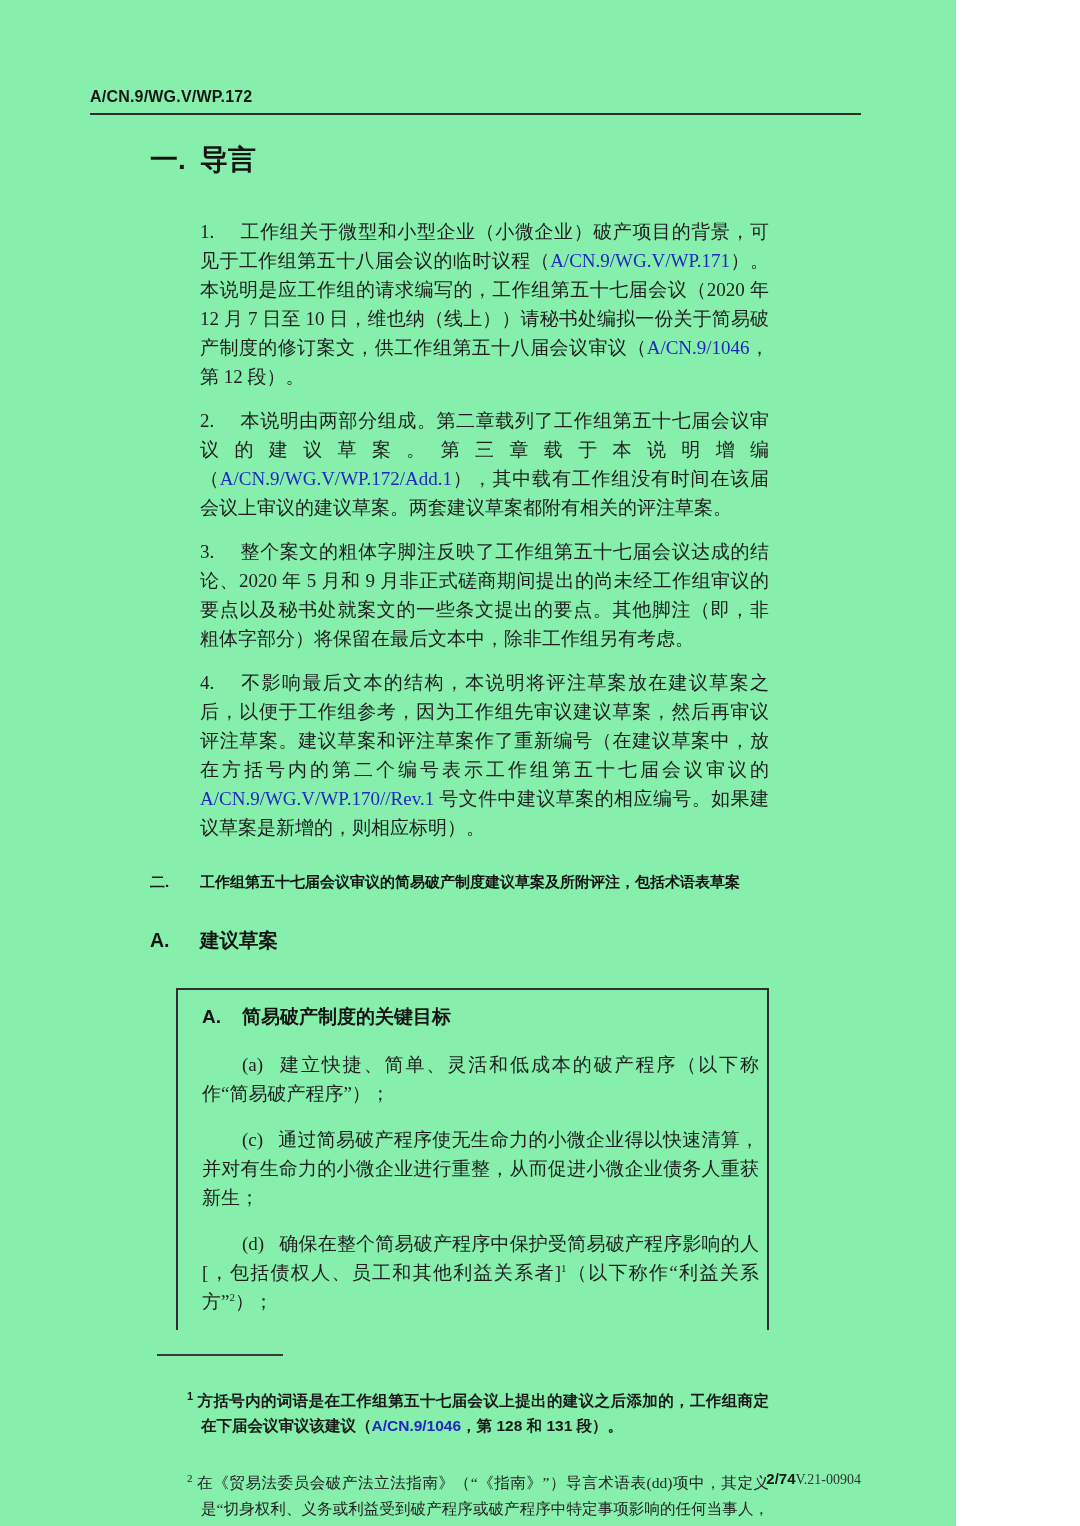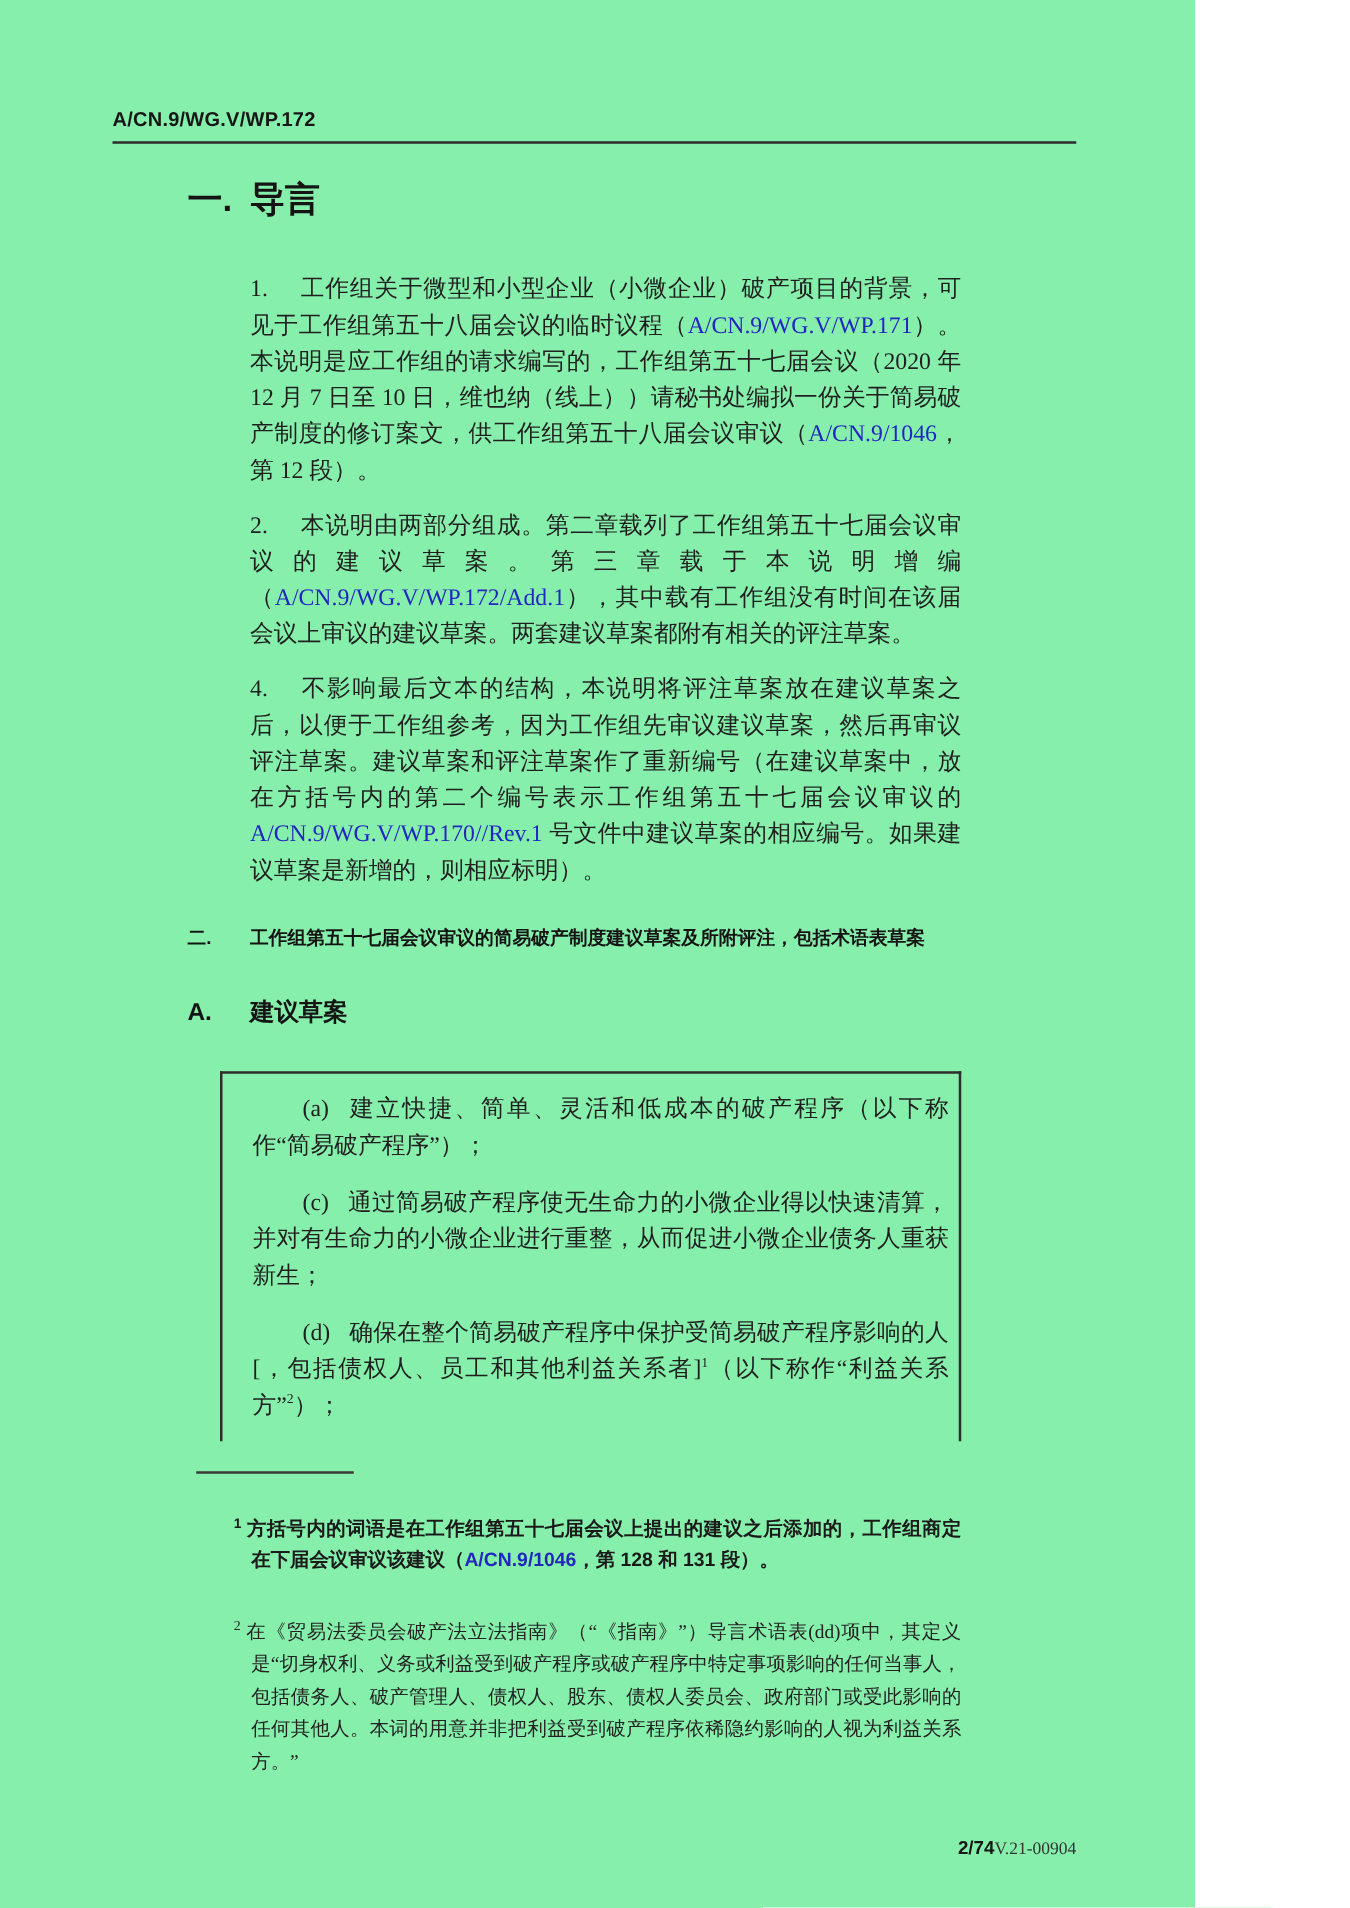--- a/index.html
+++ b/index.html
@@ -165,29 +165,31 @@
   </div>
 
   <div class="content">
 
     <h1 class="sec1"><span class="h-num">一.</span><span>导言</span></h1>
 
     <p class="para"><span class="p-num">1.</span><span>工作组关于微型和小型企业（小微企业）破产项目的背景，可见于工作组第五十八届会议的临时议程（</span><a class="doclink">A/CN.9/WG.V/WP.171</a><span>）。本说明是应工作组的请求编写的，工作组第五十七届会议（2020 年 12 月 7 日至 10 日，维也纳（线上））请秘书处编拟一份关于简易破产制度的修订案文，供工作组第五十八届会议审议（</span><a class="doclink">A/CN.9/1046</a><span>，第 12 段）。</span></p>
 
     <p class="para"><span class="p-num">2.</span><span>本说明由两部分组成。第二章载列了工作组第五十七届会议审议的建议草案。第三章载于本说明增编（</span><a class="doclink">A/CN.9/WG.V/WP.172/Add.1</a><span>），其中载有工作组没有时间在该届会议上审议的建议草案。两套建议草案都附有相关的评注草案。</span></p>
 
+    <p class="para"><span class="p-num">3.</span><span>整个案文的粗体字脚注反映了工作组第五十七届会议达成的结论、2020 年 5 月和 9 月非正式磋商期间提出的尚未经工作组审议的要点以及秘书处就案文的一些条文提出的要点。其他脚注（即，非粗体字部分）将保留在最后文本中，除非工作组另有考虑。</span></p>
 
     <p class="para"><span class="p-num">4.</span><span>不影响最后文本的结构，本说明将评注草案放在建议草案之后，以便于工作组参考，因为工作组先审议建议草案，然后再审议评注草案。建议草案和评注草案作了重新编号（在建议草案中，放在方括号内的第二个编号表示工作组第五十七届会议审议的 </span><a class="doclink">A/CN.9/WG.V/WP.170//Rev.1</a><span> 号文件中建议草案的相应编号。如果建议草案是新增的，则相应标明）。</span></p>
 
     <h2 class="sec2"><span class="h-num">二.</span><span>工作组第五十七届会议审议的简易破产制度建议草案及所附评注，包括术语表草案</span></h2>
 
     <h3 class="subsec"><span class="h-num">A.</span><span>建议草案</span></h3>
 
 
     <div class="rec-box">
+      <div class="box-heading"><span class="h-num">A.</span><span>简易破产制度的关键目标</span></div>
 
 
       <p class="item"><span class="i-label">(a)</span><span>建立快捷、简单、灵活和低成本的破产程序（以下称作“简易破产程序”）；</span></p>
 
 
       <p class="item"><span class="i-label">(c)</span><span>通过简易破产程序使无生命力的小微企业得以快速清算，并对有生命力的小微企业进行重整，从而促进小微企业债务人重获新生；</span></p>
 
       <p class="item"><span class="i-label">(d)</span><span>确保在整个简易破产程序中保护受简易破产程序影响的人[，包括债权人、员工和其他利益关系者]</span><sup>1</sup><span>（以下称作“利益关系方”</span><sup>2</sup><span>）；</span></p>
     </div>
 

